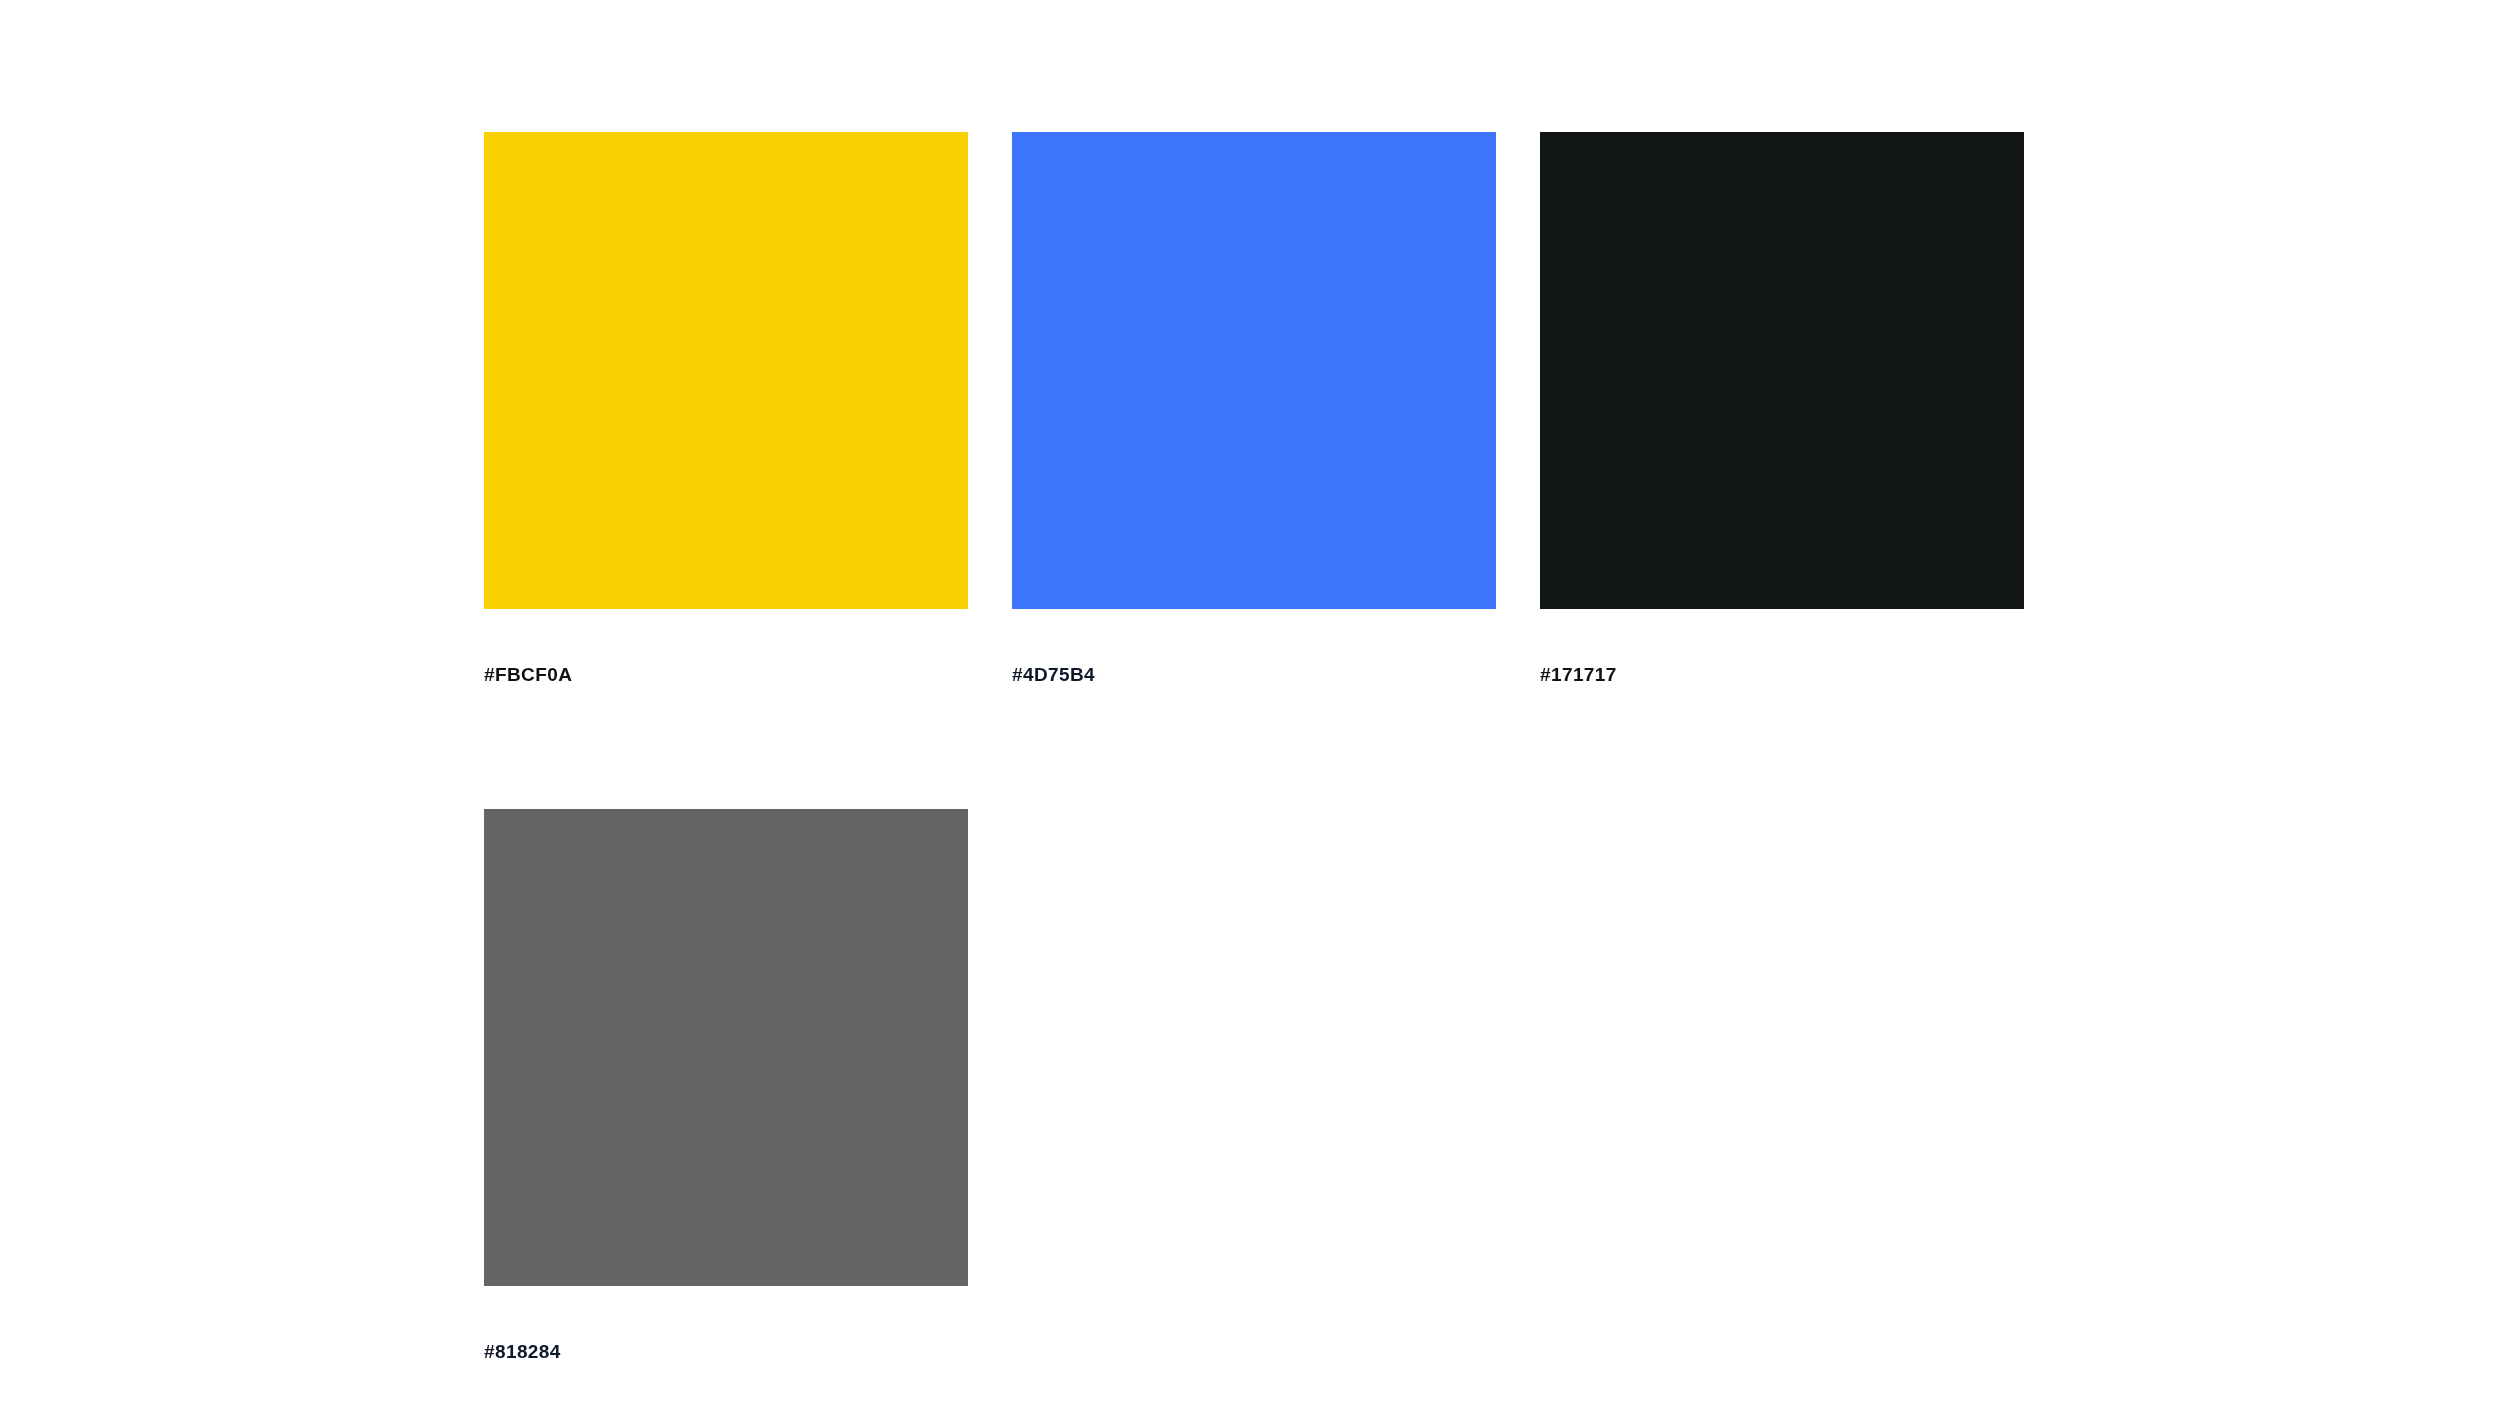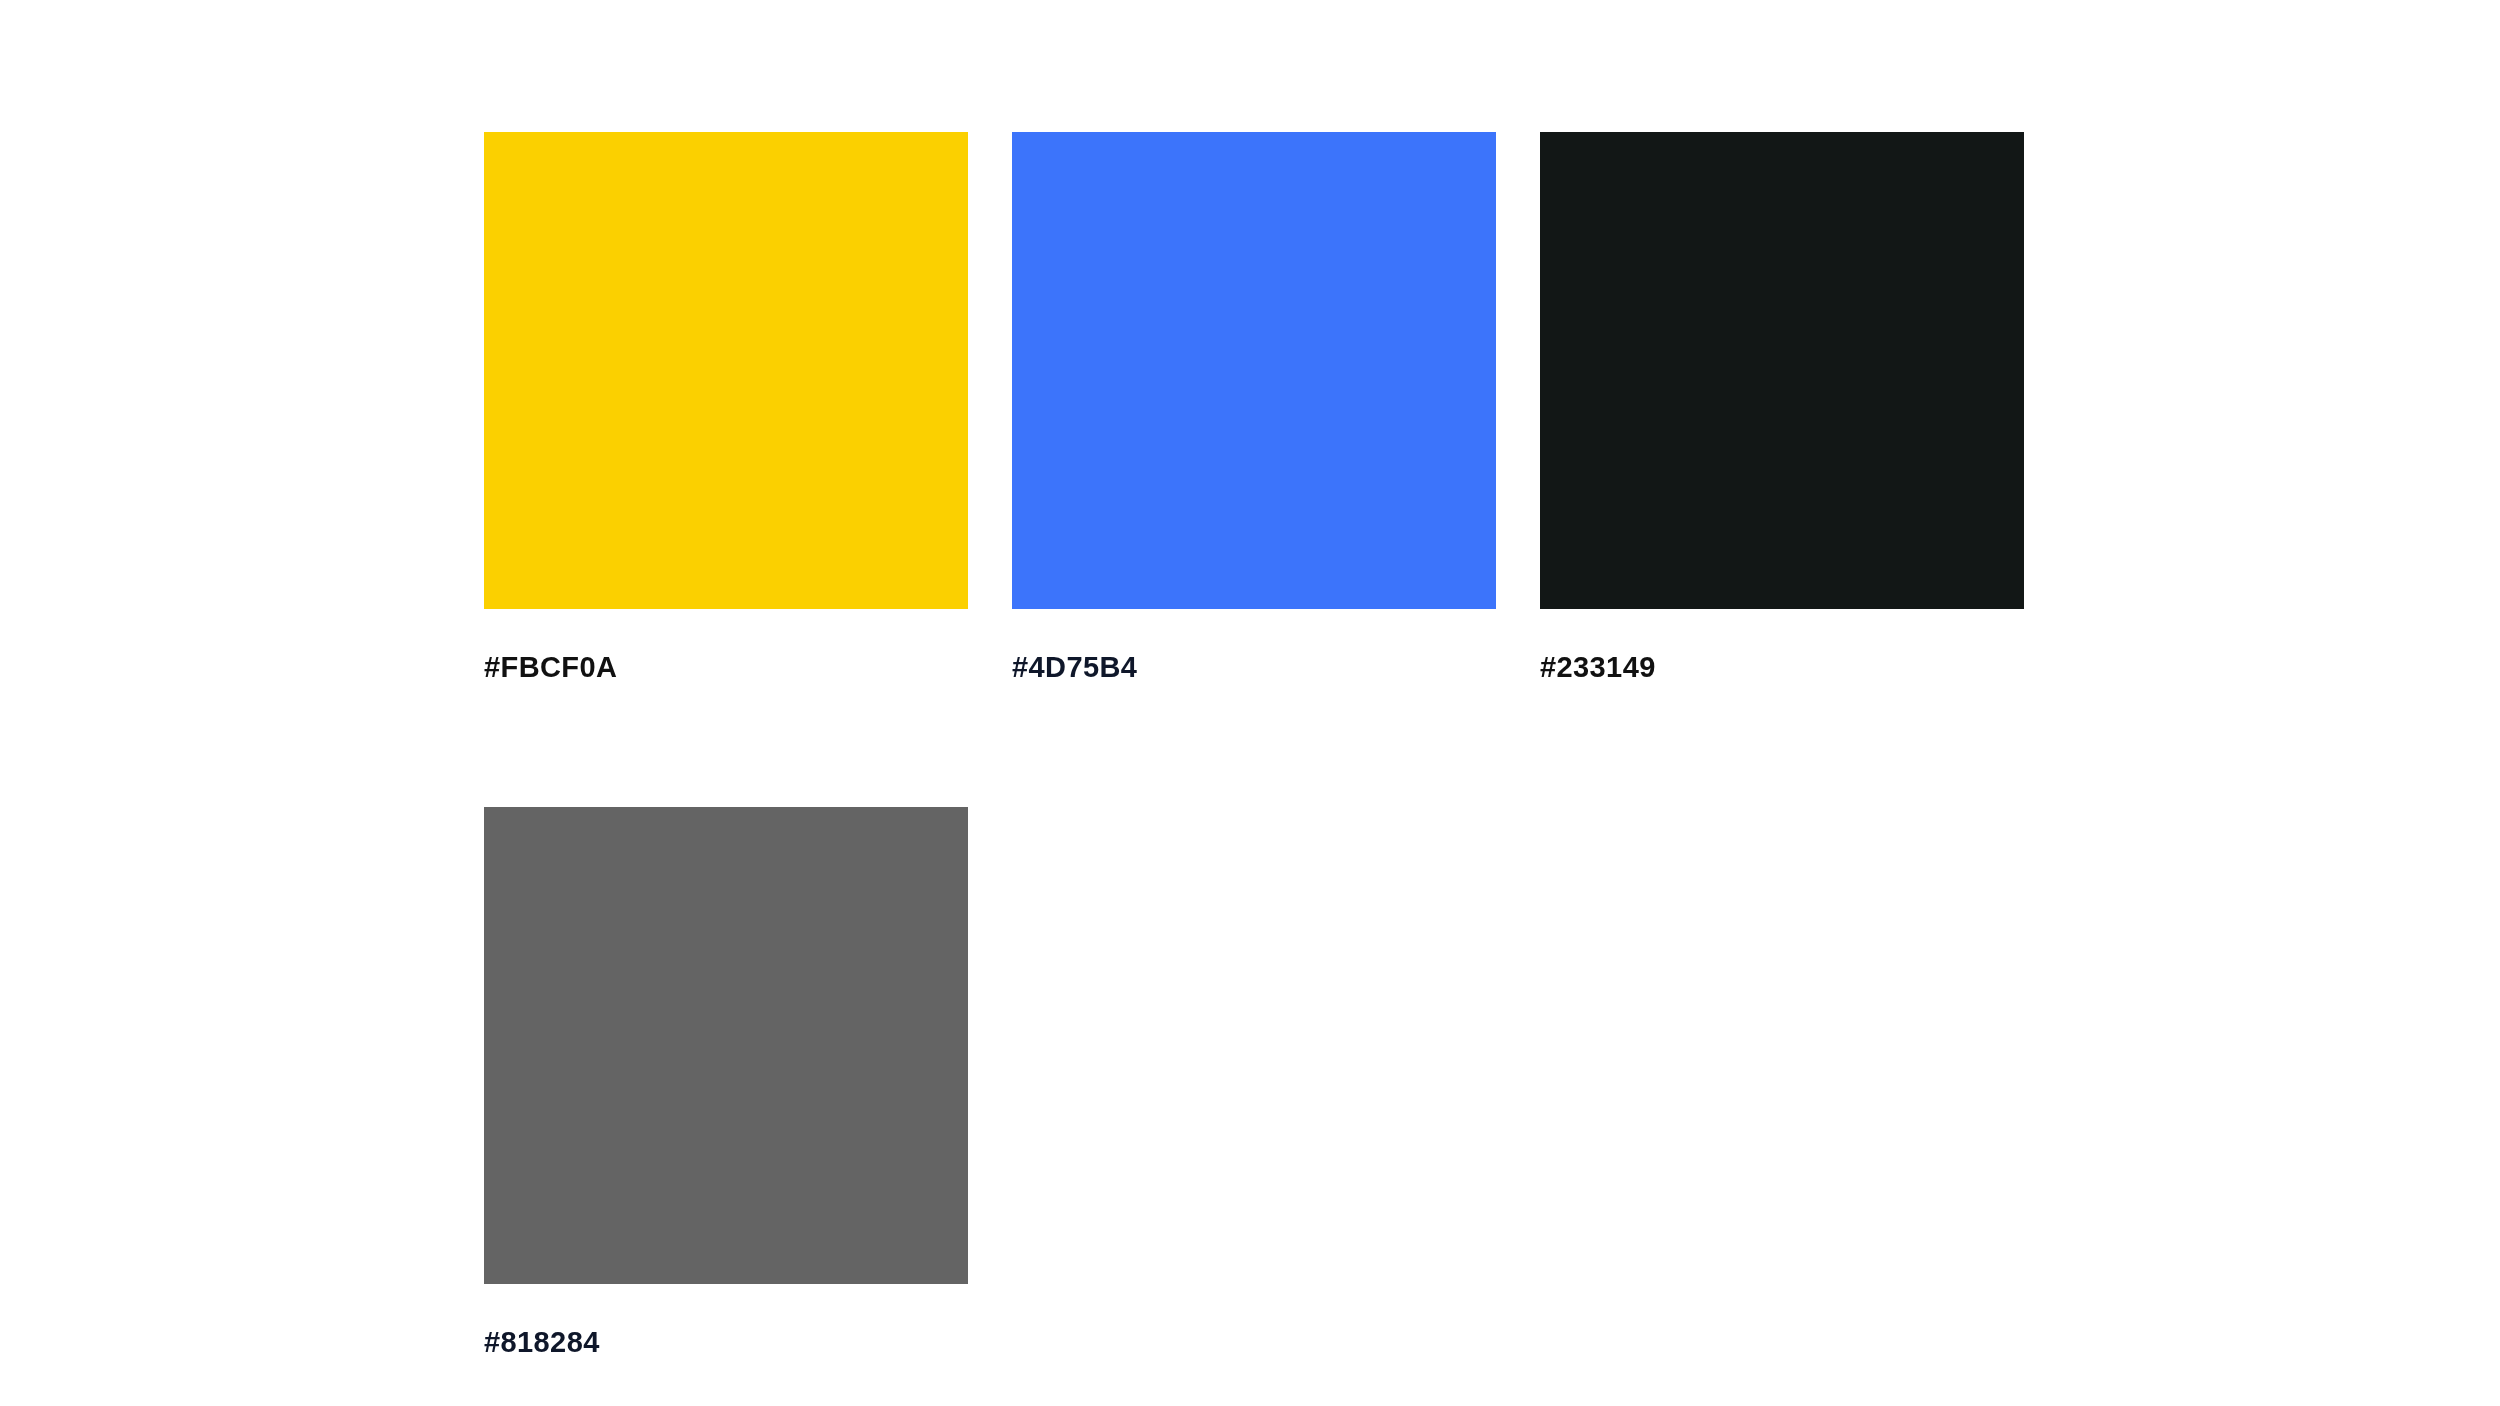--- a/index.html
+++ b/index.html
@@ -46,23 +46,23 @@
     height: 477px;
     box-sizing: border-box;
     background: #cccccc;
   }
 
   .swatch-chip.bordered {
     border: 2px solid #b2b2b2;
   }
 
   .swatch-label {
-    margin-top: 44px;
+    margin-top: 56px;
     font-family: "Liberation Sans", sans-serif;
-    font-size: 29px;
+    font-size: 19px;
     font-weight: bold;
     letter-spacing: 0.4px;
     color: #111111;
     line-height: 1;
     white-space: nowrap;
   }
 </style>
 </head>
 <body style="background: rgb(255, 255, 255);">
 
@@ -75,21 +75,21 @@
     </div>
 
 
     <div class="swatch-cell">
       <div class="swatch-chip" style="background: rgb(60, 116, 251);"></div>
       <div class="swatch-label" style="color: #0f172a;">#4D75B4</div>
     </div>
 
     <div class="swatch-cell">
       <div class="swatch-chip" style="background: rgb(18, 23, 22);"></div>
-      <div class="swatch-label" style="color: rgb(17, 17, 17);">#233149</div>
+      <div class="swatch-label" style="color: rgb(17, 17, 17);">#171717</div>
     </div>
 
     <div class="swatch-cell">
       <div class="swatch-chip" style="background: rgb(100, 100, 100);"></div>
       <div class="swatch-label" style="color: #0f172a;">#818284</div>
     </div>
 
 
   </div>
 </div>

